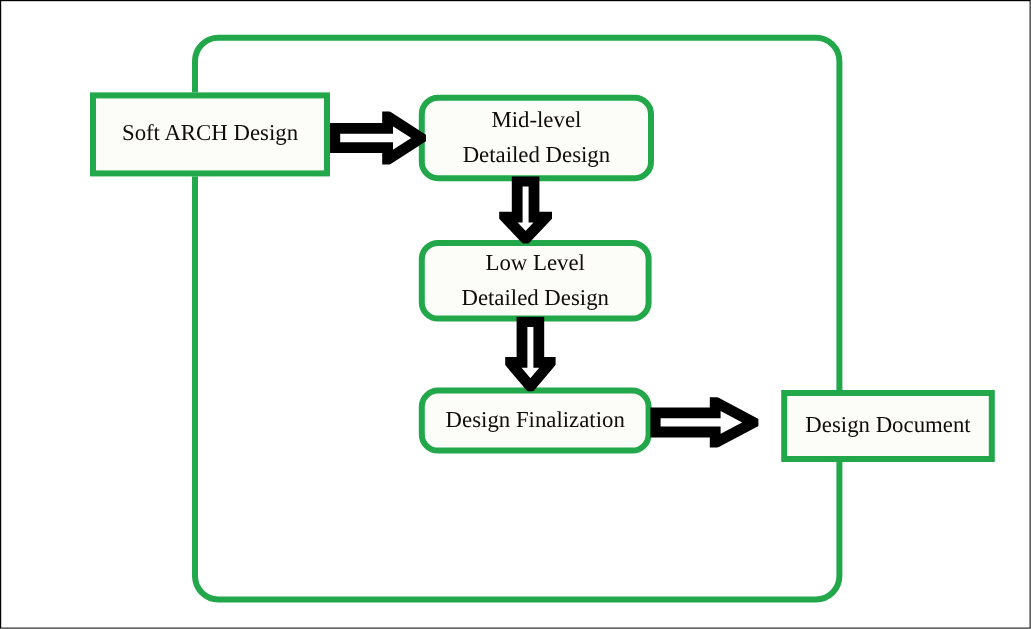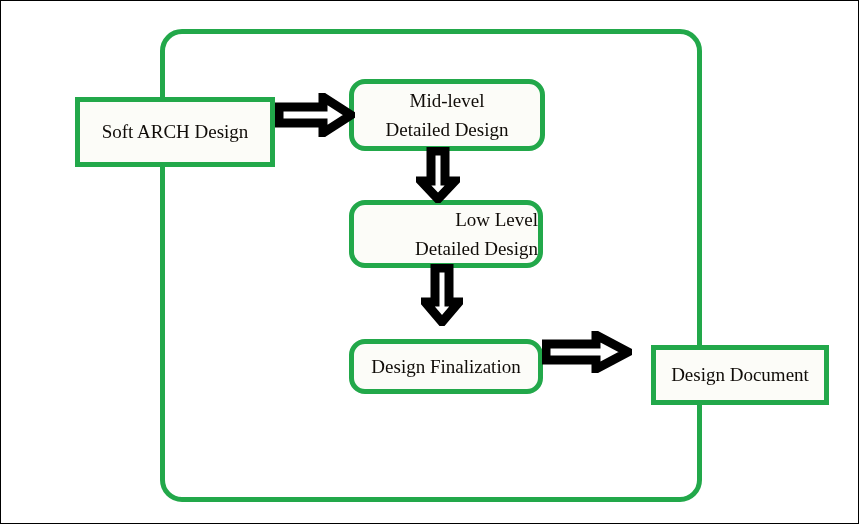--- a/index.html
+++ b/index.html
@@ -44,30 +44,30 @@
     flex-direction: column;
     align-items: center;
     justify-content: center;
     color: #100c08;
     font-size: 19px;
     line-height: 1.55;
     z-index: 3;
     text-align: center;
     white-space: nowrap;
   }
-  .node.rect { border-radius: 0; margin-top: 20px; }
+  .node.rect { border-radius: 0; }
   .node.rounded { border-radius: 16px; }
 
   .node-line { display: block; }
 
   
   #node-soft-arch    { left: 74px;  top: 76px;  width: 200px; height: 70px; }
   #node-mid-level    { left: 348px; top: 78px;  width: 196px; height: 72px; justify-content: center; }
-  #node-low-level    { left: 348px; top: 199px; width: 194px; height: 68px; align-items: flex-end; }
-  #node-finalization { left: 348px; top: 322px; width: 194px; height: 55px; margin-top: 16px; }
+  #node-low-level    { left: 348px; top: 199px; width: 194px; height: 68px; }
+  #node-finalization { left: 348px; top: 322px; width: 194px; height: 55px; }
   #node-document     { left: 650px; top: 324px; width: 178px; height: 60px; }
 
   
   .arrow {
     position: absolute;
     z-index: 4;
   }
   #arrow-arch-to-mid   { left: 274px; top: 92px;  width: 80px;  height: 44px; }
   #arrow-final-to-doc  { left: 541px; top: 330px; width: 90px;  height: 42px; }
   #arrow-mid-to-low    { left: 415px; top: 146px; width: 44px;  height: 56px; }

